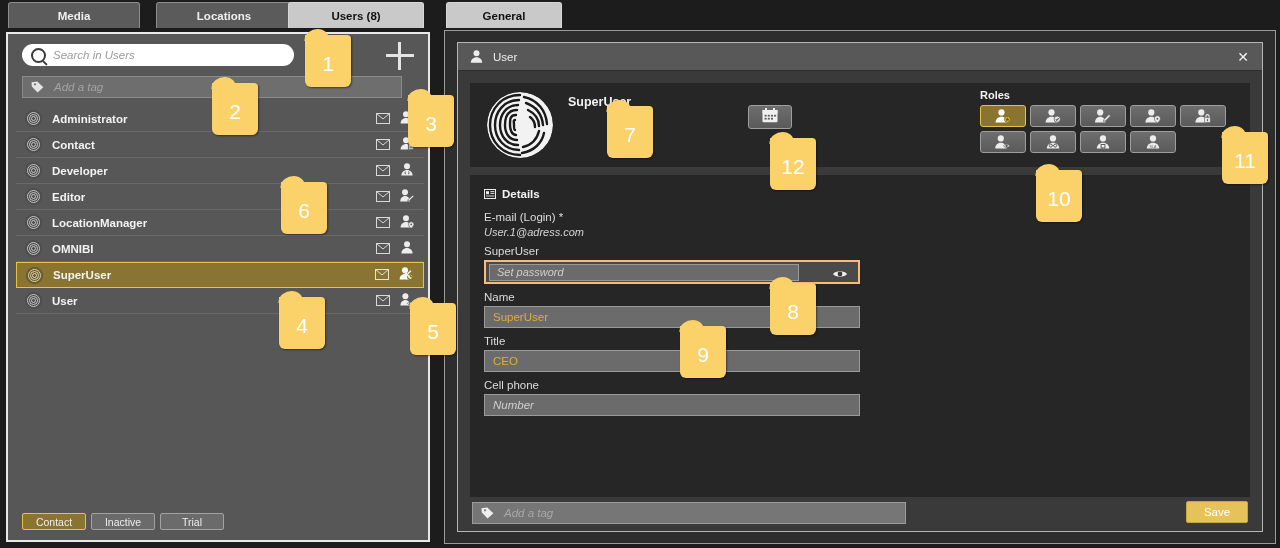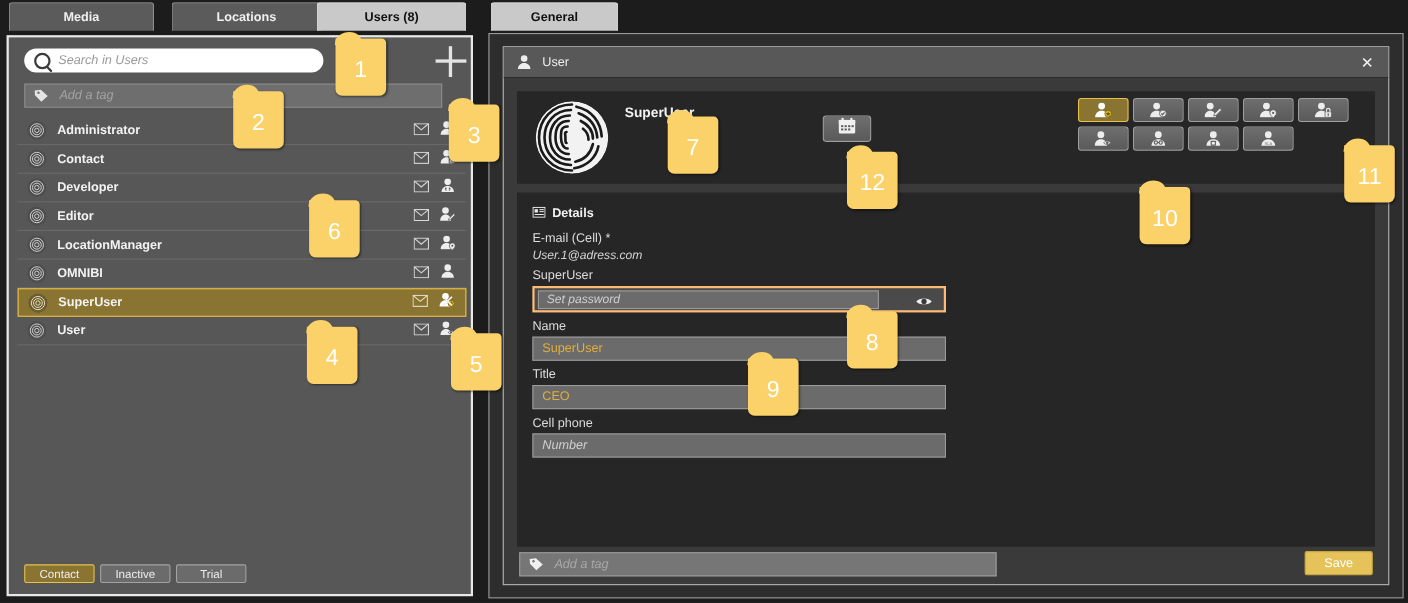--- a/index.html
+++ b/index.html
@@ -25,21 +25,21 @@
   #tab0{left:8px;width:132px;}
   #tab1{left:156px;width:136px;}
   #tab2{left:288px;width:136px;}
   #tabr0{left:446px;width:116px;}
 
   
   .leftpanel{
     position:absolute;left:6px;top:32px;width:424px;height:510px;
     background:#575757;border:2px solid #e8e8e8;box-sizing:border-box;
   }
-  .searchrow{position:absolute;left:0;top:0;width:424px;height:42px;padding-left:10px;}
+  .searchrow{position:absolute;left:0;top:0;width:424px;height:42px;}
   .searchbox{
     position:absolute;left:14px;top:10px;width:272px;height:22px;
     background:#fff;border-radius:11px;display:flex;align-items:center;
     box-sizing:border-box;padding-left:9px;
   }
   .searchbox .mag{
     width:11px;height:11px;border:2px solid #3a3a3a;border-radius:50%;
     position:relative;flex:none;margin-right:7px;
   }
   .searchbox .mag:after{
@@ -527,20 +527,21 @@
                   <rect x="12.1" y="6.8" width="2" height="1.8"></rect>
                   <rect x="2.6" y="9.8" width="2" height="1.8"></rect>
                   <rect x="5.8" y="9.8" width="2" height="1.8"></rect>
                   <rect x="9" y="9.8" width="2" height="1.8"></rect>
                 </g>
               </svg>
           </span>
         </div>
 
         <div class="roles">
+          <div class="roleslabel">Roles</div>
           <div class="rolegrid">
             <div class="rolebtn on">
               <svg width="16" height="14" viewBox="0 0 16 14">
                   <circle cx="6.5" cy="3.4" r="3.1" fill="#fff"></circle>
                   <path d="M0.6 13.6 c0-3.6 2.6-5.9 5.9-5.9 s5.9 2.3 5.9 5.9z" fill="#fff"></path>
                   <circle cx="12.4" cy="10.4" r="3" fill="#f0c419" stroke="#6a5a20" stroke-width="0.7"></circle>
                   <path d="M12.4 8.1 l0.7 1.6 1.7 0.1 -1.3 1.1 0.4 1.6 -1.5-1 -1.5 1 0.4-1.6 -1.3-1.1 1.7-0.1z" fill="#6a5a20"></path>
                 </svg>
             </div>
             <div class="rolebtn">
@@ -618,21 +619,21 @@
             <span>
               <svg width="12" height="10" viewBox="0 0 12 10">
                   <rect x="0.5" y="0.5" width="11" height="9" fill="none" stroke="#ededed"></rect>
                   <rect x="2" y="2.2" width="3" height="3" fill="#ededed"></rect>
                   <path d="M6.4 2.6h4M6.4 4.4h4M2 7h8.4" stroke="#ededed" stroke-width="0.9"></path>
                 </svg>
             </span>
             <span class="sectitle">Details</span>
           </div>
 
-          <div class="flabel first">E-mail (Cell) *</div>
+          <div class="flabel first">E-mail (Login) *</div>
           <div class="emailval">User.1@adress.com</div>
 
           <div class="flabel">SuperUser</div>
           <div class="pwwrap">
             <div class="pwinput">
               <span>Set password</span>
             </div>
             <span class="eyebtn">
               <svg width="16" height="14" viewBox="0 0 16 14">
                   <path d="M1 7 c2.4-3.6 11.6-3.6 14 0 c-2.4 3.6-11.6 3.6-14 0z" fill="#f0f0f0"></path>

